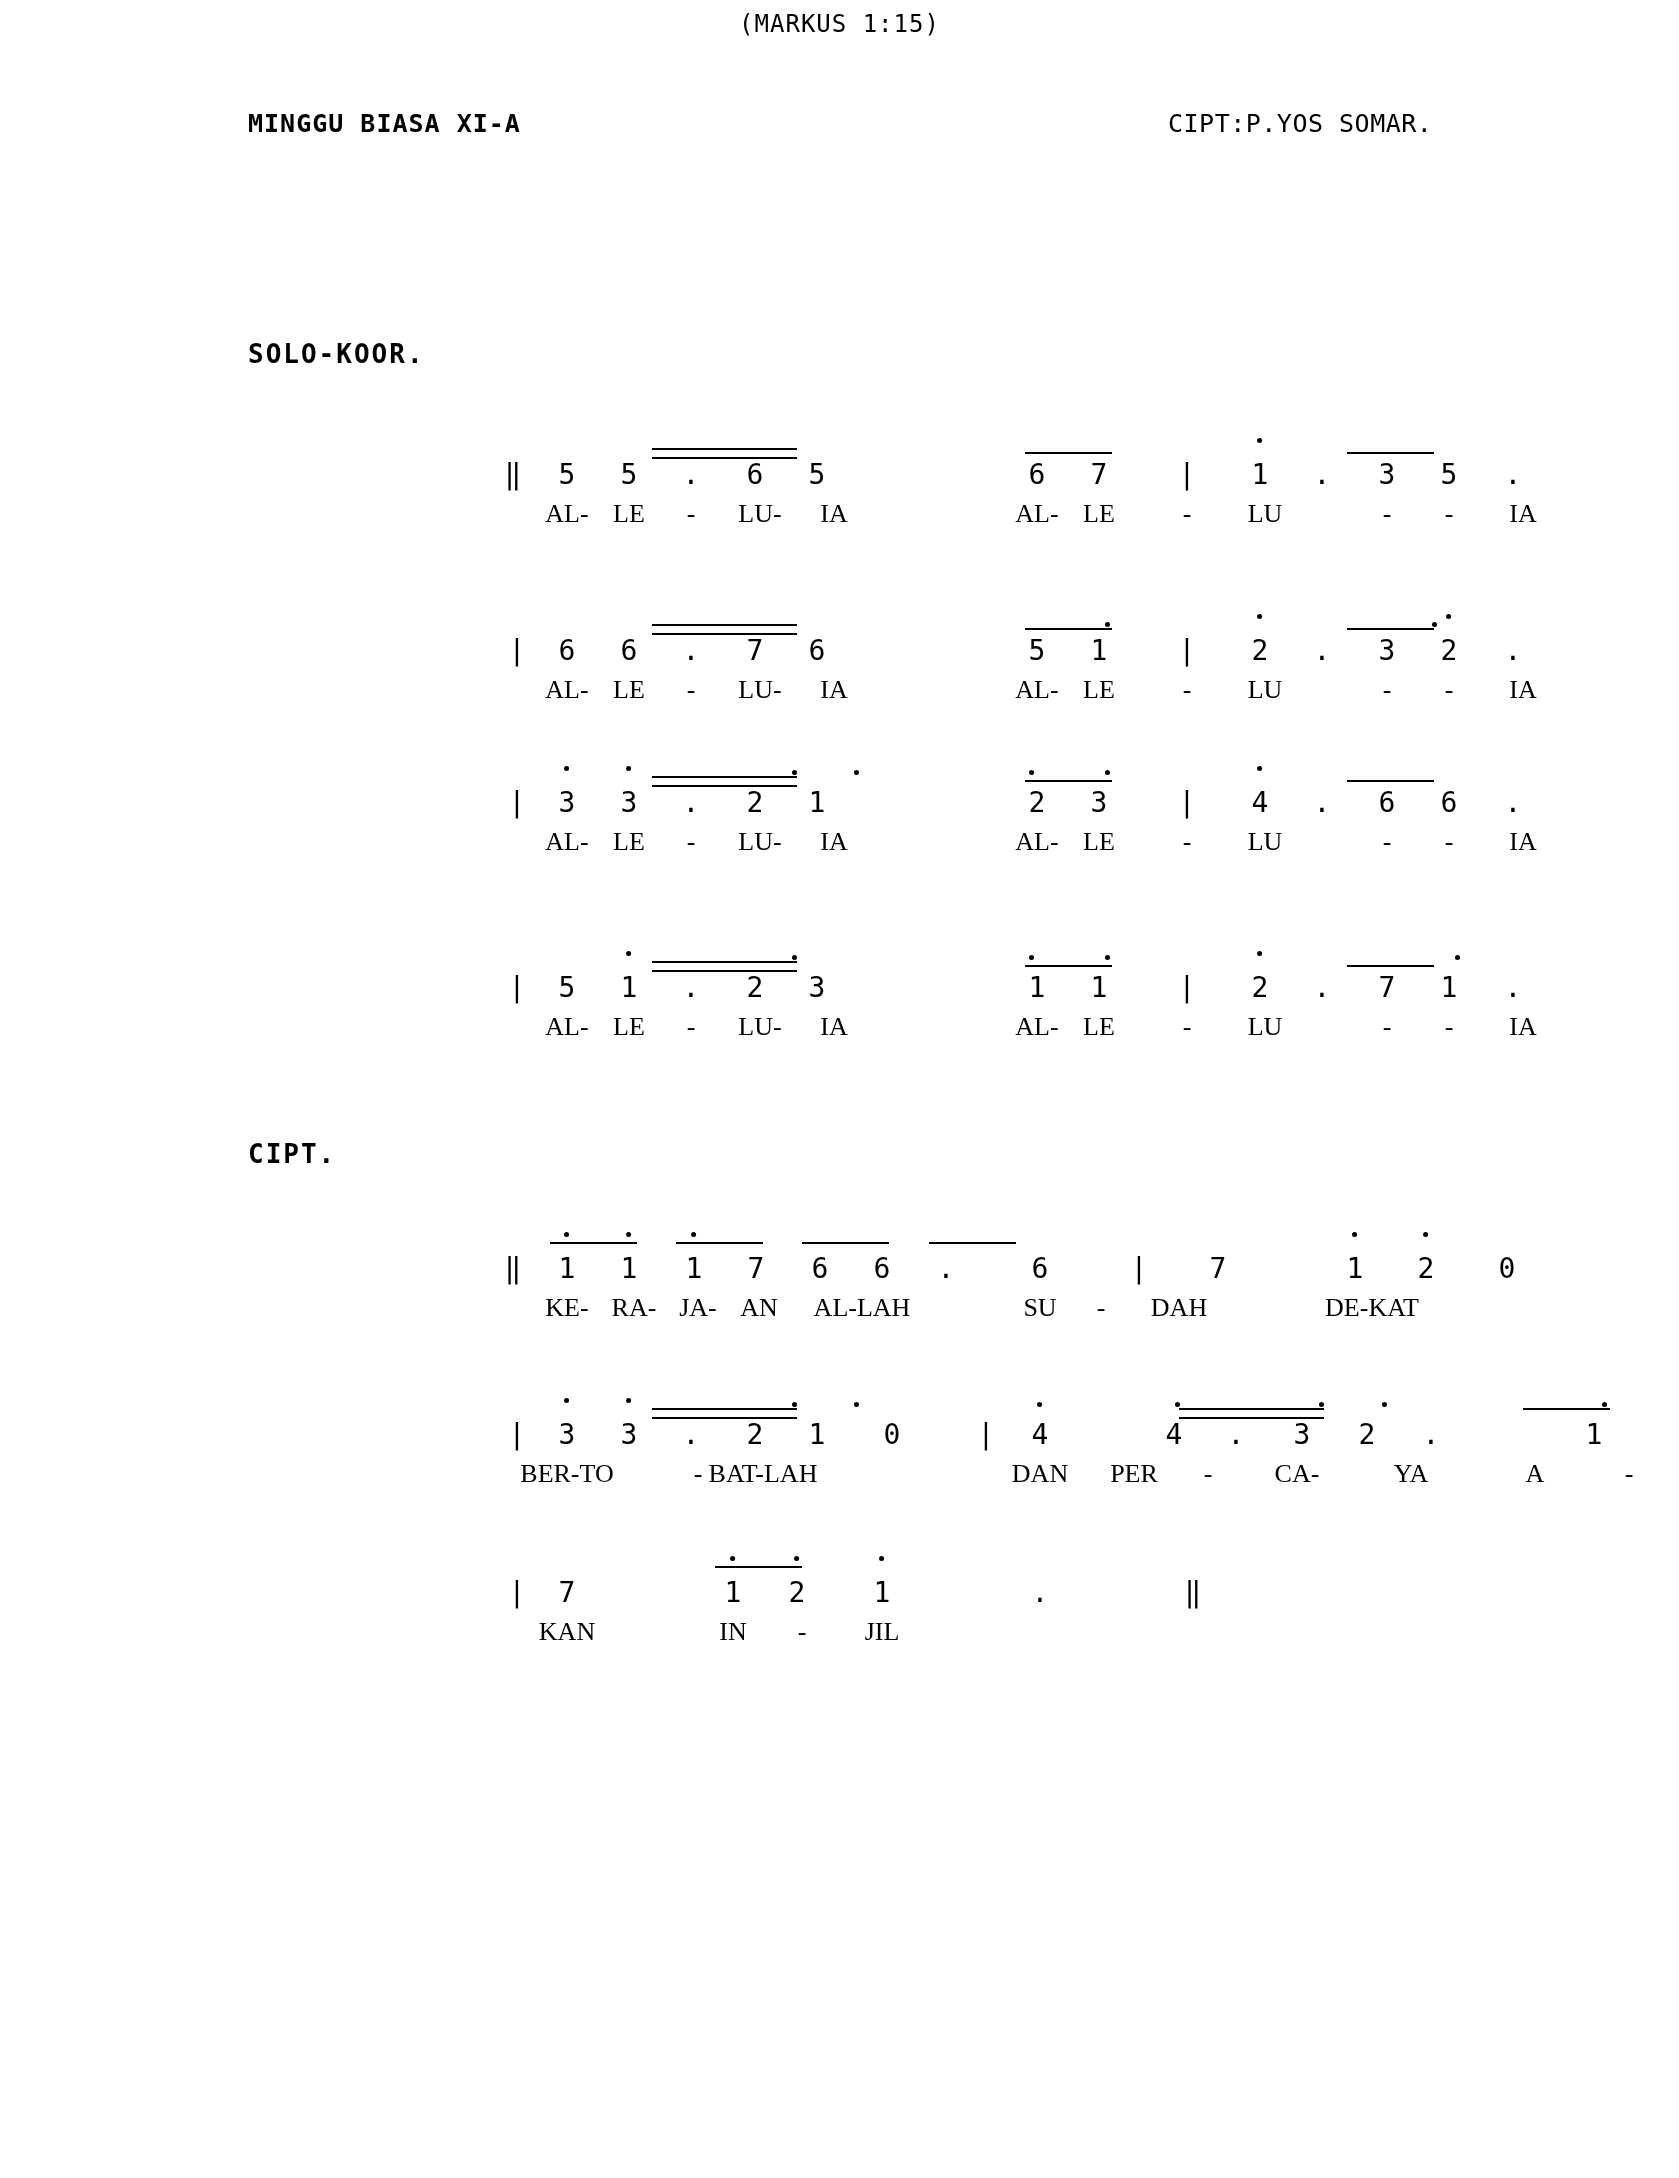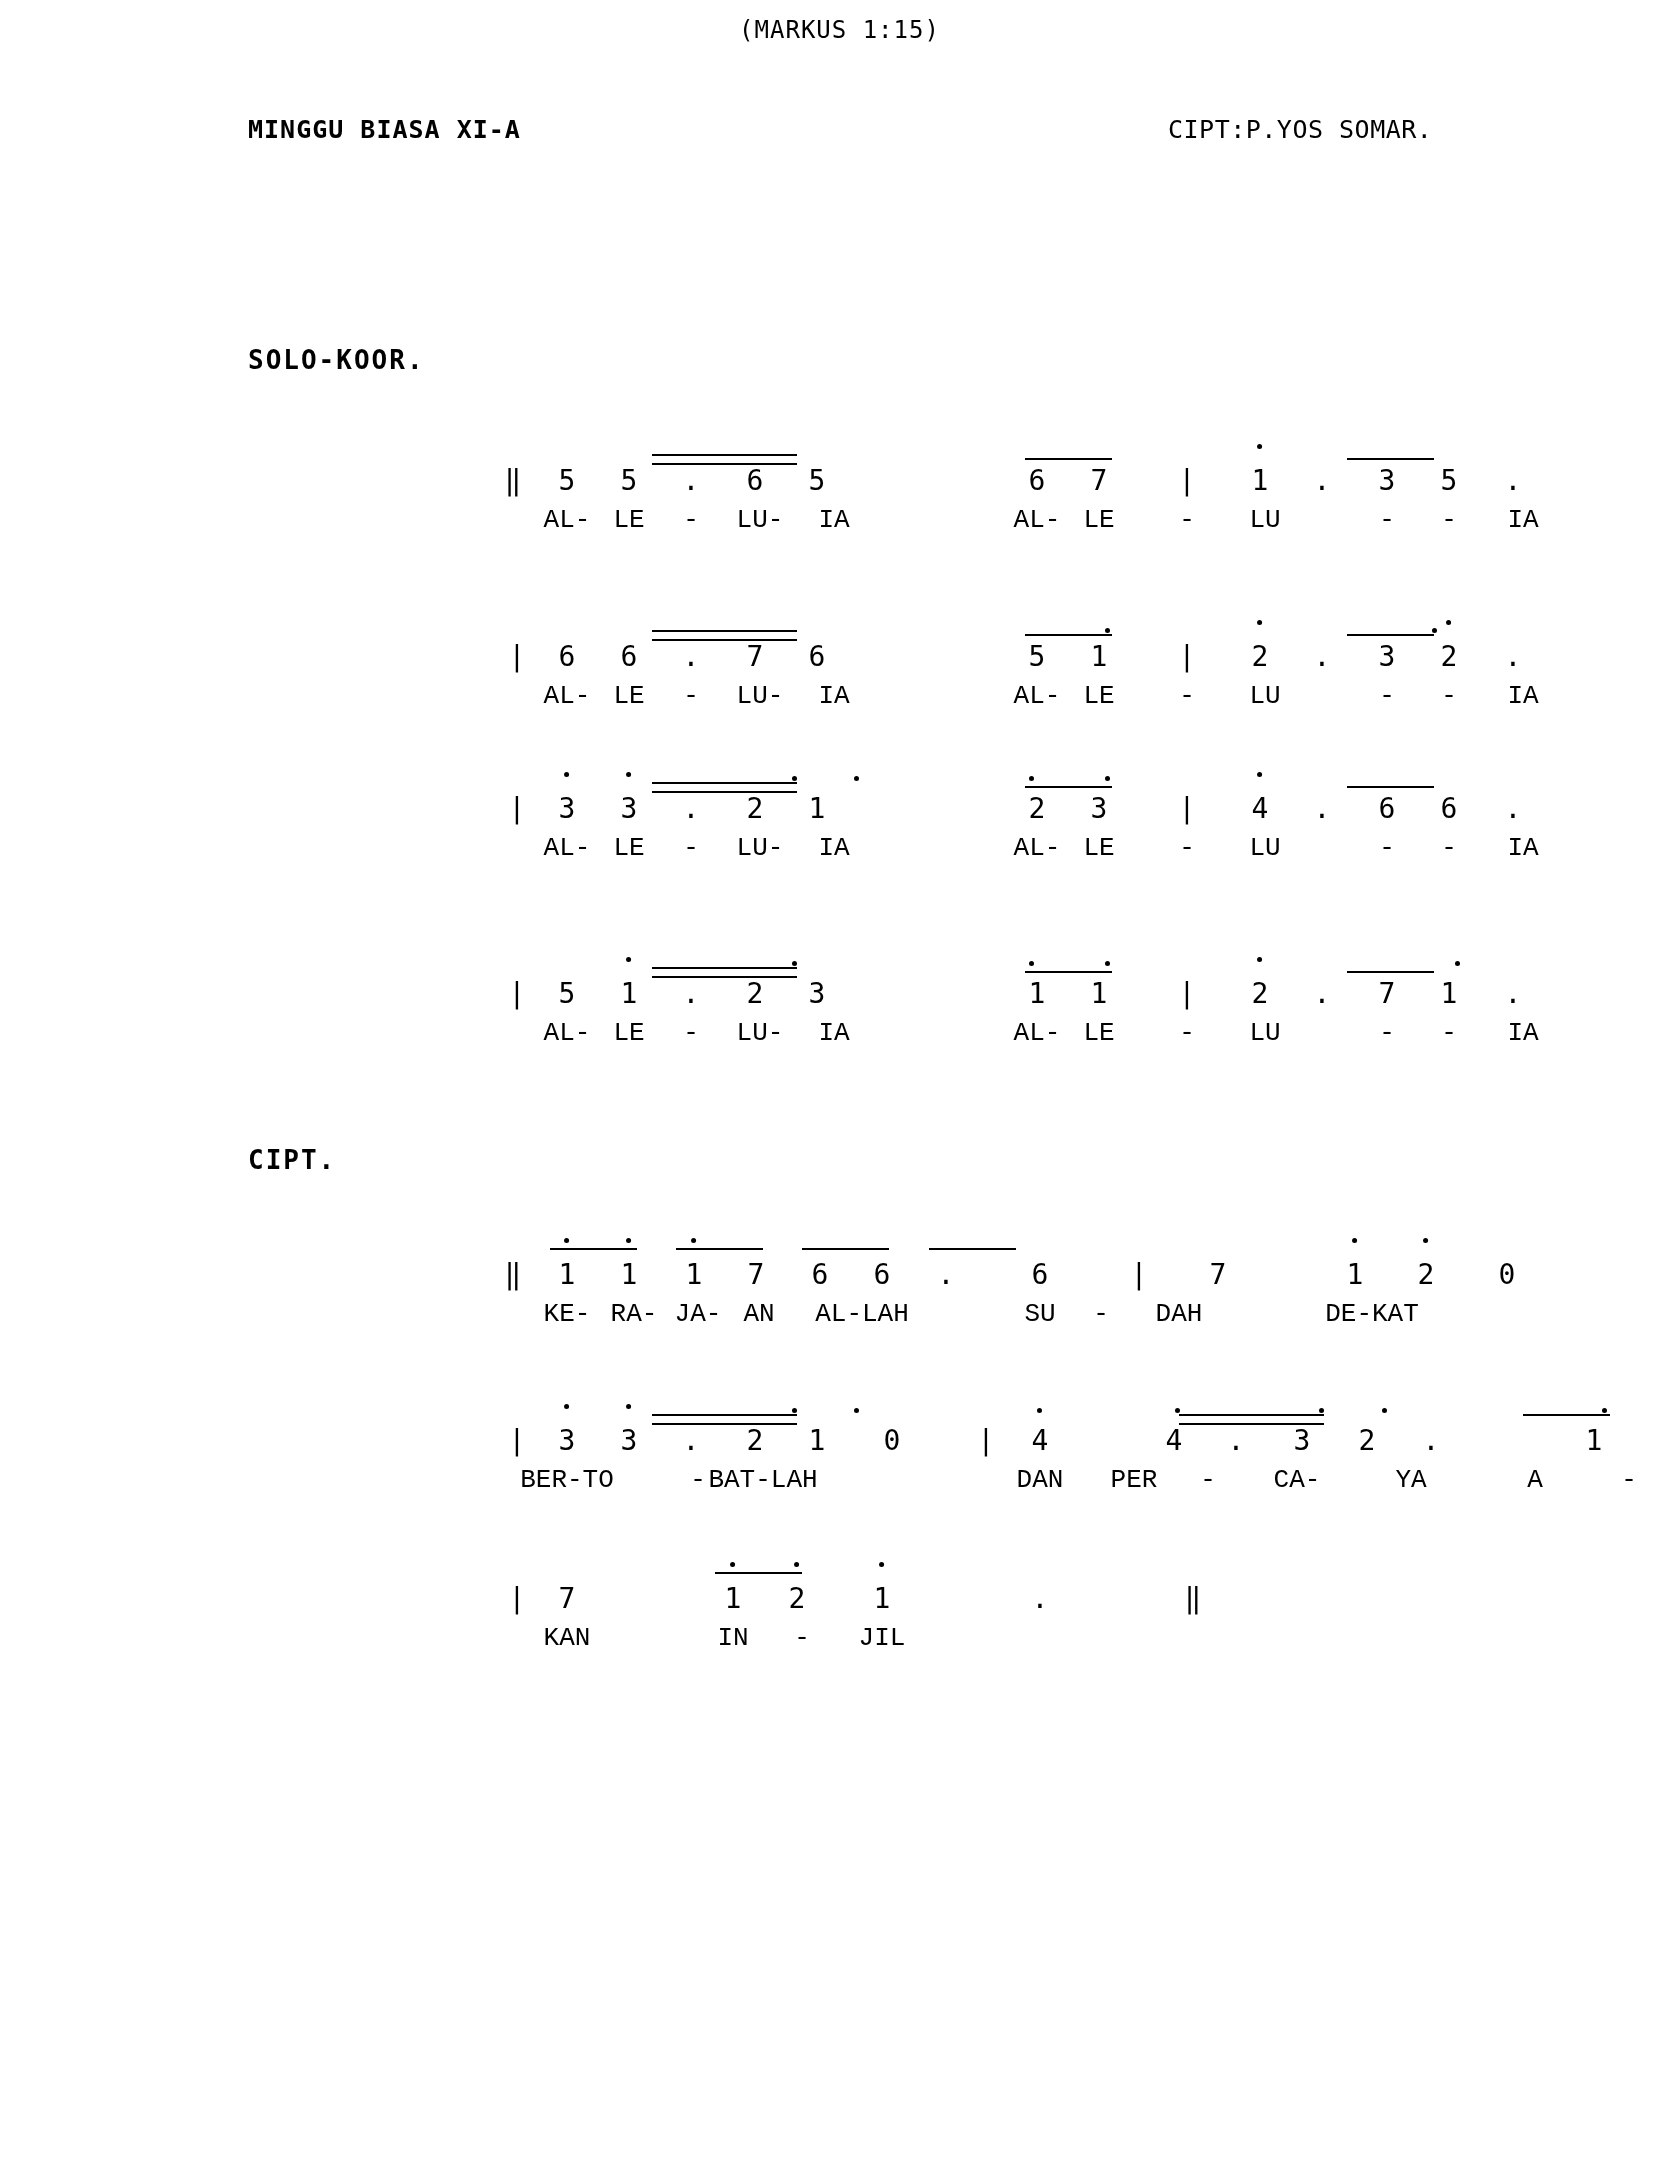--- a/index.html
+++ b/index.html
@@ -29,21 +29,21 @@
     font-weight: bold;
     font-size: 40px;
     letter-spacing: 8px;
     margin-top: 38px;
   }
   .doc-subtitle {
     text-align: center;
     font-family: "DejaVu Sans Mono", monospace;
     font-size: 24px;
     letter-spacing: 1px;
-    margin-top: 16px;
+    margin-top: 10px;
   }
 
   .meta-row {
     position: relative;
     margin-top: 71px;
     height: 34px;
   }
   .meta-left {
     position: absolute;
     left: 248px;
@@ -81,21 +81,21 @@
   .notes-line {
     position: relative;
     height: 63px;
     font-family: "DejaVu Sans Mono", monospace;
     font-size: 28px;
     white-space: pre;
   }
   .lyric-line {
     position: relative;
     height: 40px;
-    font-family: Liberation Mono, monospace;
+    font-family: Liberation Serif, serif;
     font-size: 26px;
     white-space: pre;
     letter-spacing: 0px;
   }
 
   .tok {
     position: absolute;
     top: 22px;
     text-align: center;
     transform: translateX(-50%);

